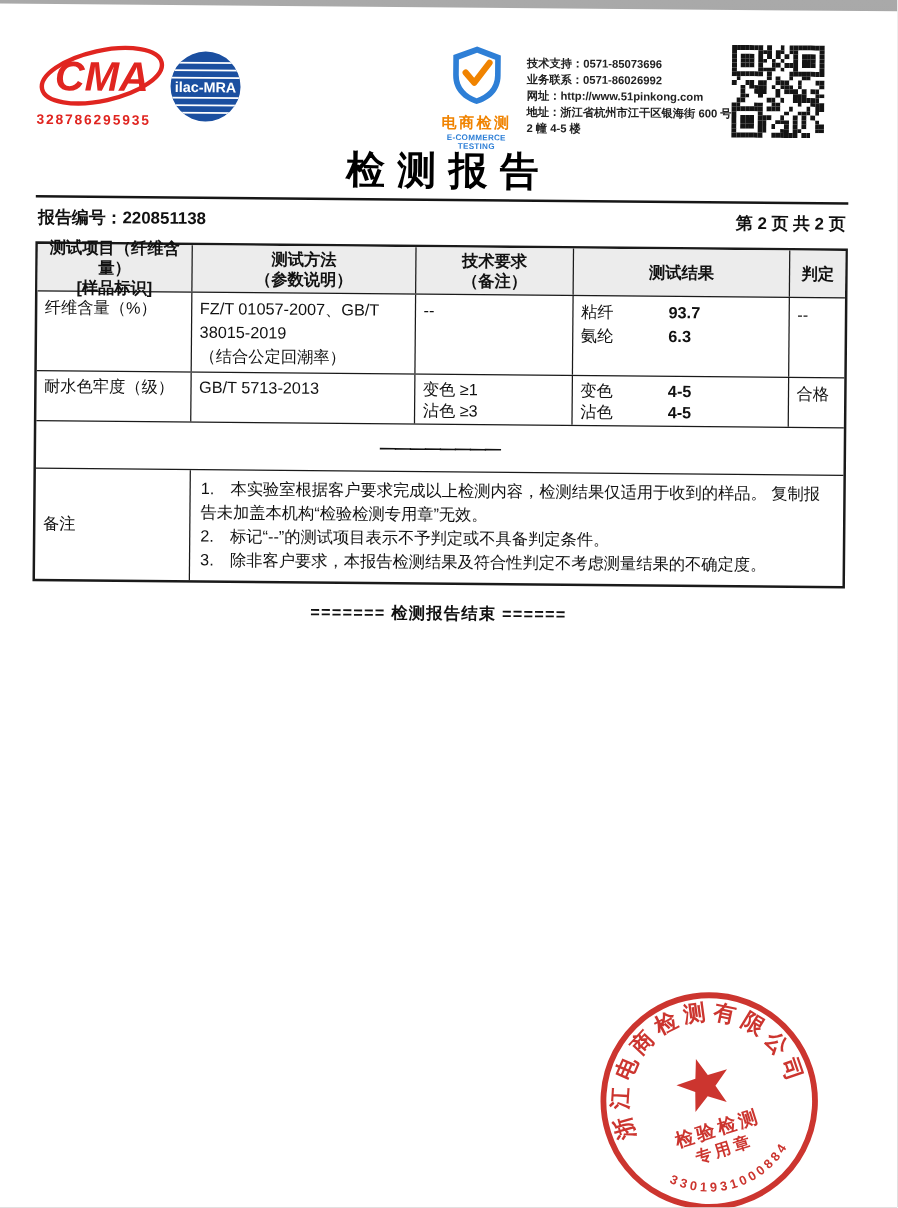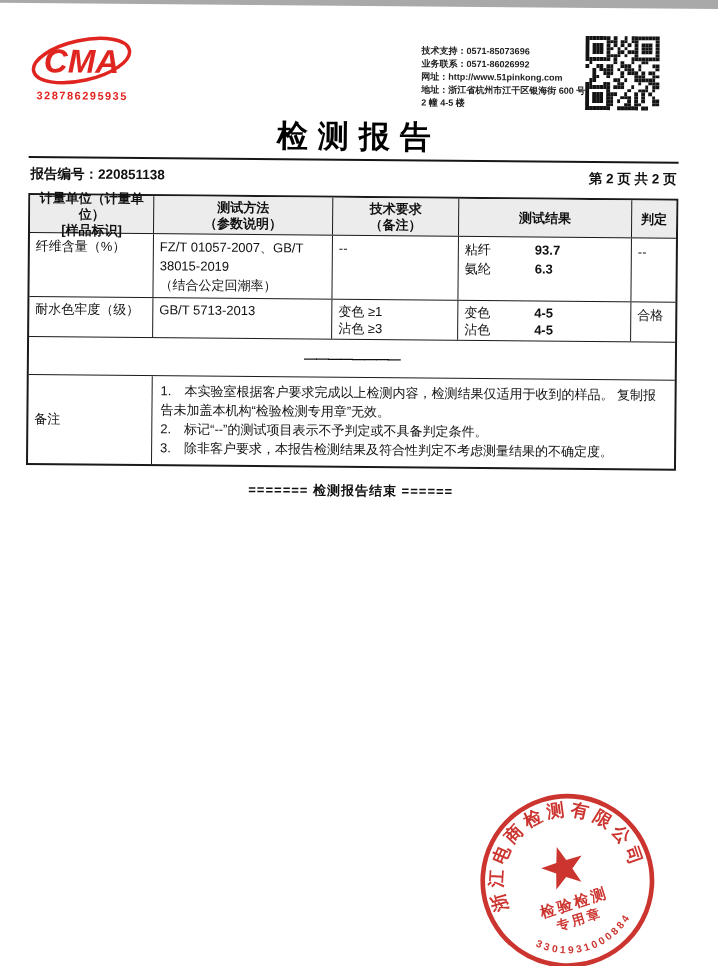--- a/index.html
+++ b/index.html
@@ -6,21 +6,21 @@
   body{width:718px;height:966px;overflow:hidden;
        font-family:"Liberation Sans","DejaVu Sans",sans-serif;}
   .scan{position:relative;width:718px;height:966px;overflow:hidden;
         background:linear-gradient(180deg,#a9a9a9 0%,#8d8d8d 55%,#5f5f5f 100%);}
   .page{position:absolute;left:-6px;top:4px;width:736px;height:985px;background:#ffffff;
         transform:rotate(0.5deg);transform-origin:140px 0;}
   .content{position:absolute;left:36px;top:24px;width:650px;height:945px;color:#111;}
 
   
   .logos{position:absolute;left:0;top:4px;width:650px;height:86px;}
-  .cma{position:absolute;left:0;top:4px;width:106px;text-align:center;}
+  .cma{position:absolute;left:0;top:4px;width:106px;}
   .cma-num{color:#e02520;font-size:11px;font-weight:bold;letter-spacing:1.5px;margin-top:-2px;}
   .ilac{position:absolute;left:106px;top:8px;}
   .cnas{position:absolute;left:170px;top:16px;}
   .accred{position:absolute;left:258px;top:10px;font-size:9px;line-height:11.5px;color:#555;}
   .eshield{position:absolute;left:314px;top:2px;width:76px;text-align:center;}
   .eshield .cn{color:#f08300;font-size:12px;font-weight:bold;letter-spacing:2px;margin-top:1px;}
   .eshield .en{color:#2e7fd6;font-size:6.5px;font-weight:bold;letter-spacing:0.2px;}
   .contact{position:absolute;left:392px;top:10px;width:168px;font-size:9px;font-weight:bold;
            line-height:13px;color:#222;}
   #qr{position:absolute;left:556px;top:0;display:grid;grid-template-columns:repeat(21,1fr);
@@ -75,23 +75,51 @@
       <div class="logos">
 
         <div class="cma">
           <svg width="106" height="52" viewBox="0 0 106 52">
             <ellipse cx="52" cy="25" rx="49" ry="20" fill="none" stroke="#e02520" stroke-width="3.5" transform="rotate(-13 52 25)"></ellipse>
             <text x="52" y="37" font-size="33" font-weight="bold" font-style="italic" fill="#e02520" text-anchor="middle">CMA</text>
           </svg>
           <div class="cma-num">328786295935</div>
         </div>
 
-
-
-
+        <div class="ilac">
+          <svg width="58" height="58" viewBox="0 0 58 58">
+            <defs>
+                <clipPath id="ilacClip">
+                  <circle cx="29" cy="29" r="28"></circle>
+                </clipPath>
+              </defs>
+            <circle cx="29" cy="29" r="28" fill="#1b4fa0"></circle>
+            <g clip-path="url(#ilacClip)" stroke="#ffffff" stroke-width="1.4">
+              <line x1="0" y1="10" x2="58" y2="10"></line>
+                <line x1="0" y1="16" x2="58" y2="16"></line>
+              <line x1="0" y1="22" x2="58" y2="22"></line>
+                <line x1="0" y1="38" x2="58" y2="38"></line>
+              <line x1="0" y1="44" x2="58" y2="44"></line>
+                <line x1="0" y1="50" x2="58" y2="50"></line>
+            </g>
+            <text x="29" y="33.5" font-size="11.5" font-weight="bold" fill="#ffffff" text-anchor="middle">ilac-MRA</text>
+          </svg>
+        </div>
+
+
+
+        <div class="eshield">
+          <svg width="44" height="48" viewBox="0 0 44 48">
+            <path d="M22 1 L41 8 V24 C41 37 32 44 22 47 C12 44 3 37 3 24 V8 Z" fill="#2e7fd6"></path>
+            <path d="M22 6 L36.5 11.5 V24 C36.5 34 29.5 39.8 22 42.5 C14.5 39.8 7.5 34 7.5 24 V11.5 Z" fill="#ffffff"></path>
+            <path d="M13 22 L20 30 L32 14" fill="none" stroke="#f08300" stroke-width="5" stroke-linecap="round" stroke-linejoin="round"></path>
+          </svg>
+          <div class="cn">电商检测</div>
+          <div class="en">E-COMMERCE TESTING</div>
+        </div>
 
         <div class="contact">
           <div>技术支持：0571-85073696</div>
           <div>业务联系：0571-86026992</div>
           <div>网址：http://www.51pinkong.com</div>
           <div>地址：浙江省杭州市江干区银海街 600 号</div>
           <div>2 幢 4-5 楼</div>
         </div>
 
         <div id="qr">
@@ -544,21 +572,21 @@
 
       <div class="meta">
         <div class="left"><span>报告编号：</span><b>220851138</b></div>
         <div class="right">第 2 页 共 2 页</div>
       </div>
 
       <div class="table">
 
         <div class="tr thead">
           <div class="td c1">
-            <div>计量单位（计量单位）</div>
+            <div>测试项目（纤维含量）</div>
             <div>[样品标识]</div>
           </div>
           <div class="td c2">
             <div>测试方法</div>
             <div>（参数说明）</div>
           </div>
           <div class="td c3">
             <div>技术要求</div>
             <div>（备注）</div>
           </div>

